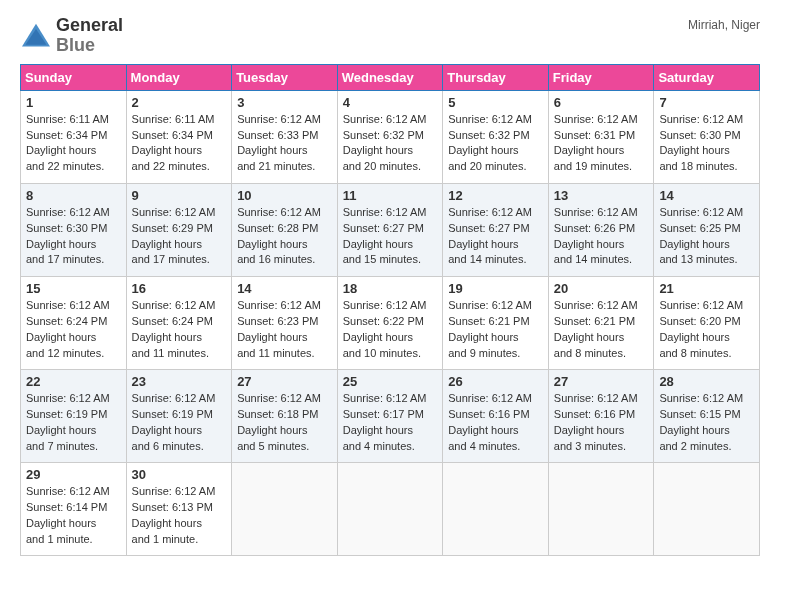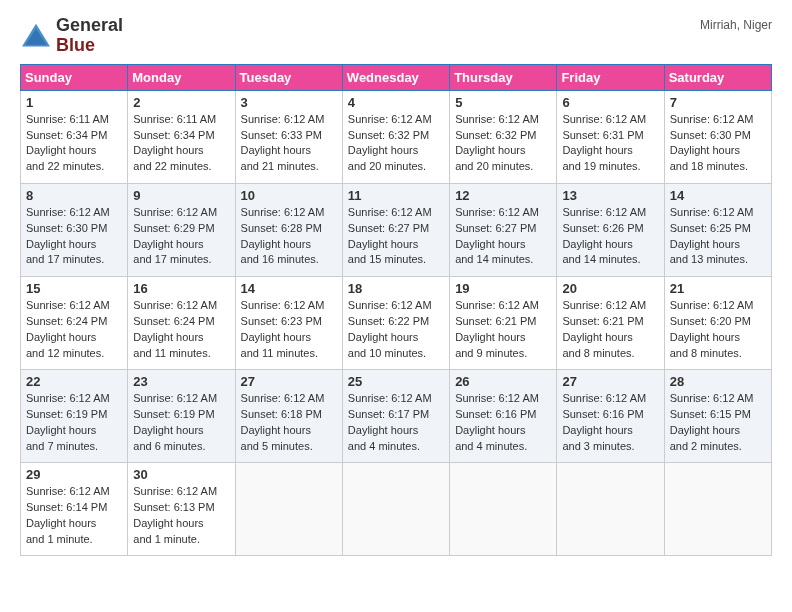--- a/index.html
+++ b/index.html
@@ -6,42 +6,42 @@
     body {
       font-family: Arial, sans-serif;
       background: #fff;
       width: 792px;
       height: 612px;
       overflow: hidden;
     }
     .page {
       width: 792px;
       height: 568px;
-      padding: 16px 20px 12px 20px;
+      padding: 16px 32px 12px 20px;
       display: flex;
       flex-direction: column;
     }
     .header {
       display: flex;
       justify-content: space-between;
       align-items: flex-start;
       margin-bottom: 8px;
     }
     .logo {
       display: flex;
       align-items: center;
       gap: 4px;
     }
     .logo-text {
       font-size: 18px;
       font-weight: bold;
       line-height: 1.1;
     }
     .logo-general { color: #333; }
-    .logo-blue { color: #7f1d1d; }
+    .logo-blue { color: #737373; }
     .logo-icon {
       width: 32px;
       height: 28px;
     }
     .title-block {
       text-align: right;
     }
     .month-title {
       font-size: 32px;
       font-weight: bold;

